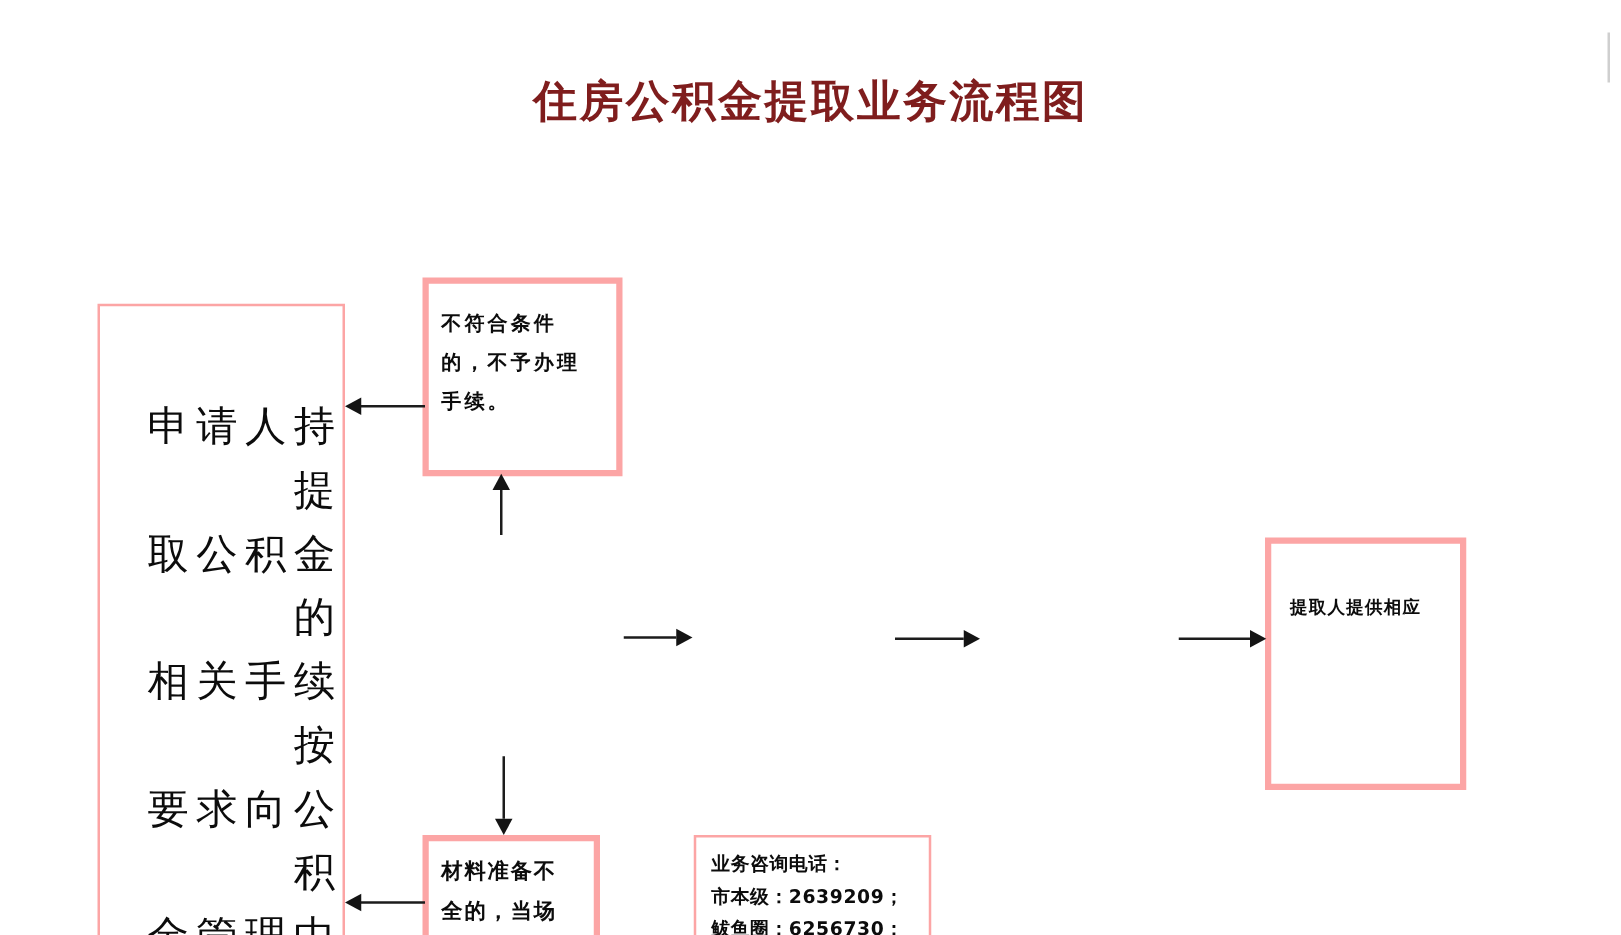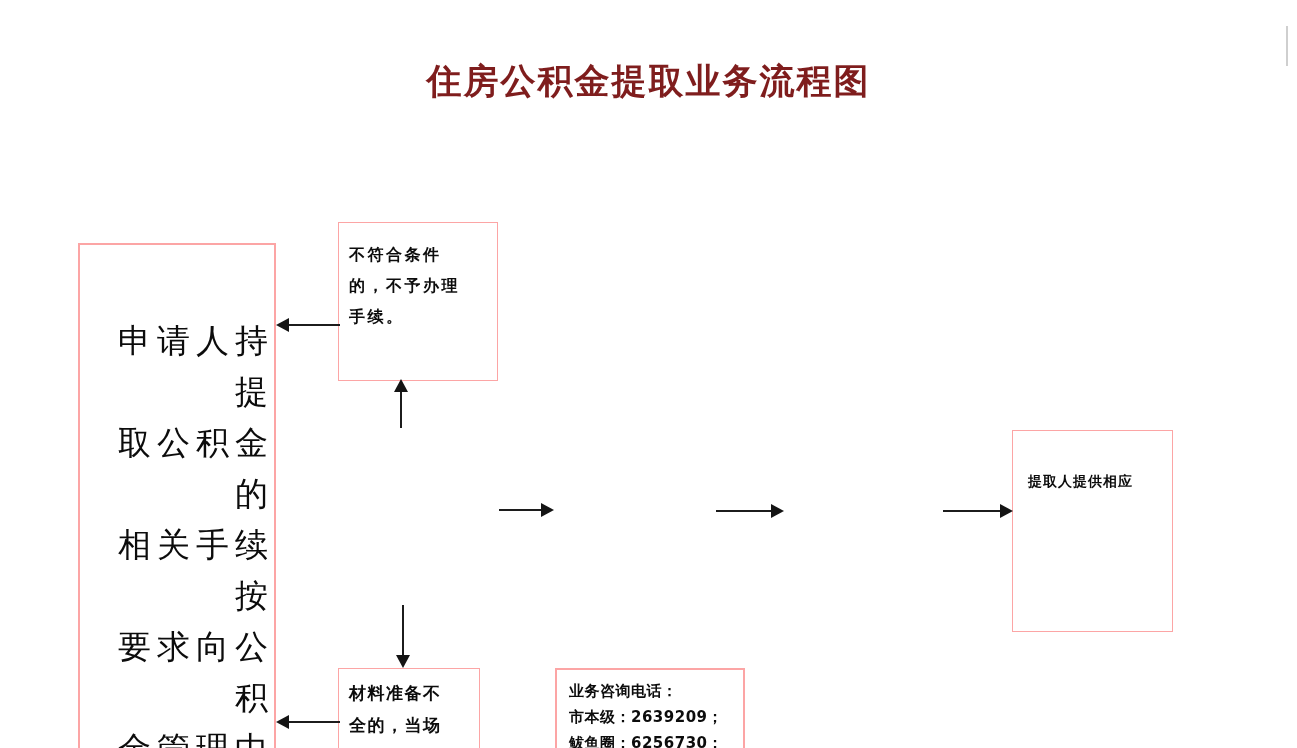--- a/index.html
+++ b/index.html
@@ -31,21 +31,21 @@
     letter-spacing: 2px;
     color: #7f1d1d;
     font-family: "DejaVu Sans", "Liberation Sans", sans-serif;
     white-space: nowrap;
   }
 
   
   .fbox {
     position: absolute;
     box-sizing: border-box;
-    border: 1px solid #fca5a5;
+    border: 5px solid #fca5a5;
     background: #ffffff;
     display: flex;
     align-items: center;
     justify-content: flex-start;
     overflow: hidden;
   }
   .fbox .txt {
     display: block;
     white-space: pre-line;
     color: #0c0c0c;

